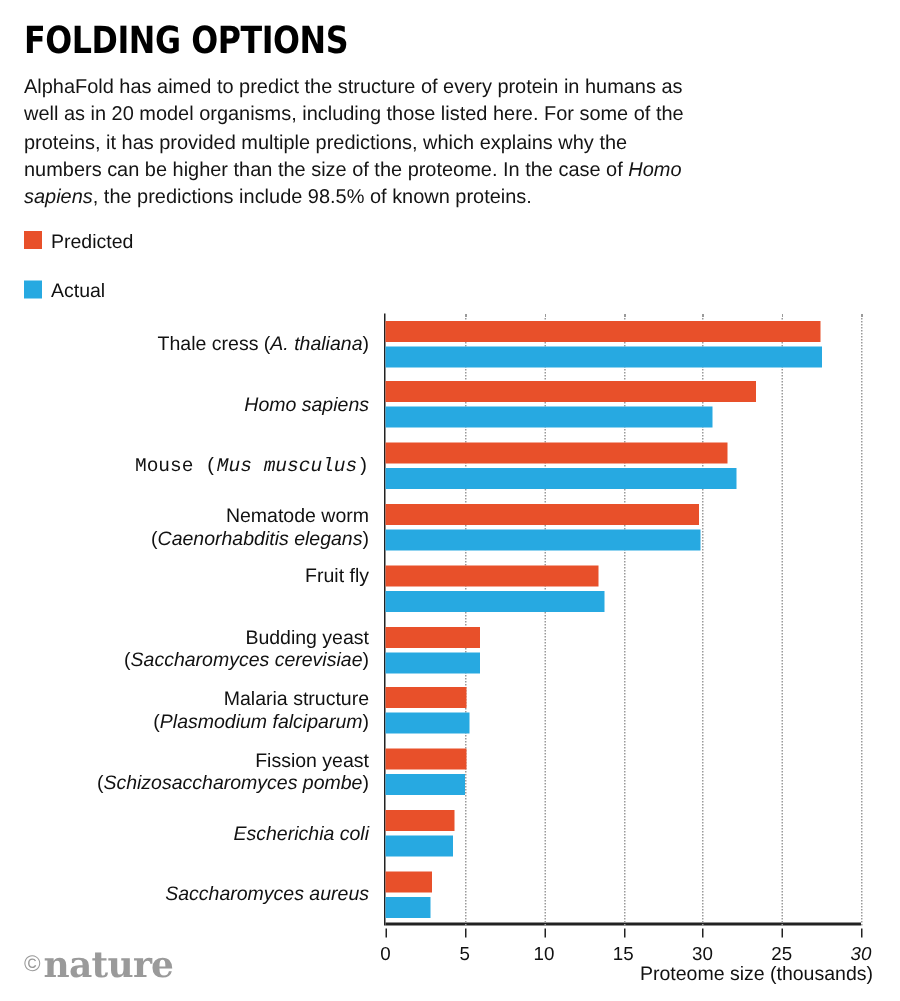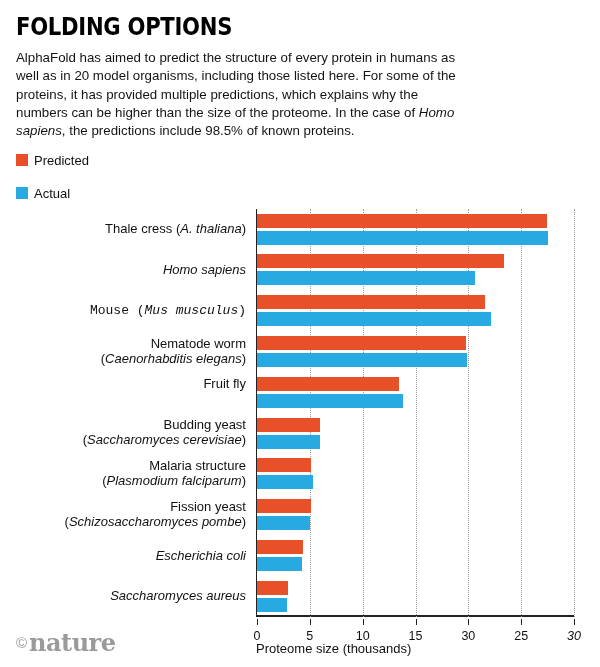--- a/index.html
+++ b/index.html
@@ -116,23 +116,23 @@
     position: absolute;
     bottom: -26px;
     font-size: 12.5px;
     color: #111;
     transform: translateX(-50%);
     white-space: nowrap;
   }
   .xaxis-title {
     position: absolute;
     left: 240px;
-    right: 18px;
+    right: 2px;
     top: 432px;
-    text-align: left;
+    text-align: right;
     font-size: 13px;
     color: #111;
   }
   .bar {
     position: absolute;
     height: 14px;
     left: 0;
   }
   .bar.predicted { background: #e8502a; }
   .bar.actual { background: #27a9e1; }

